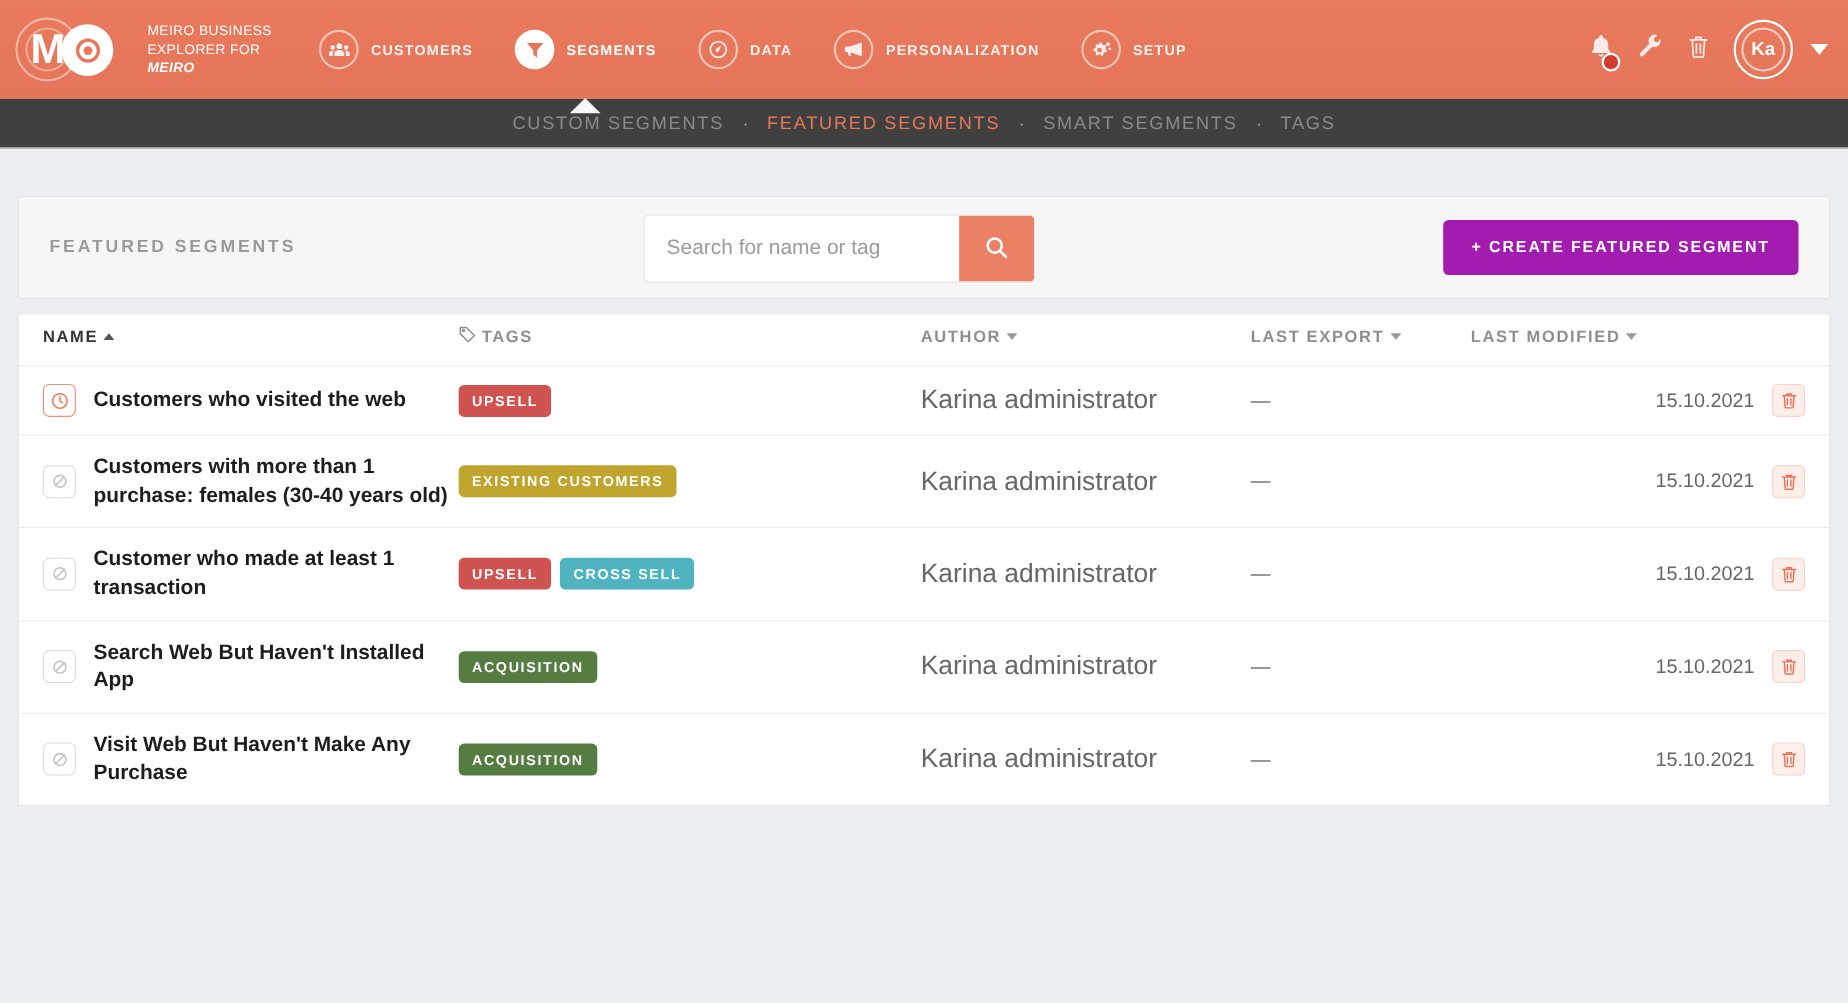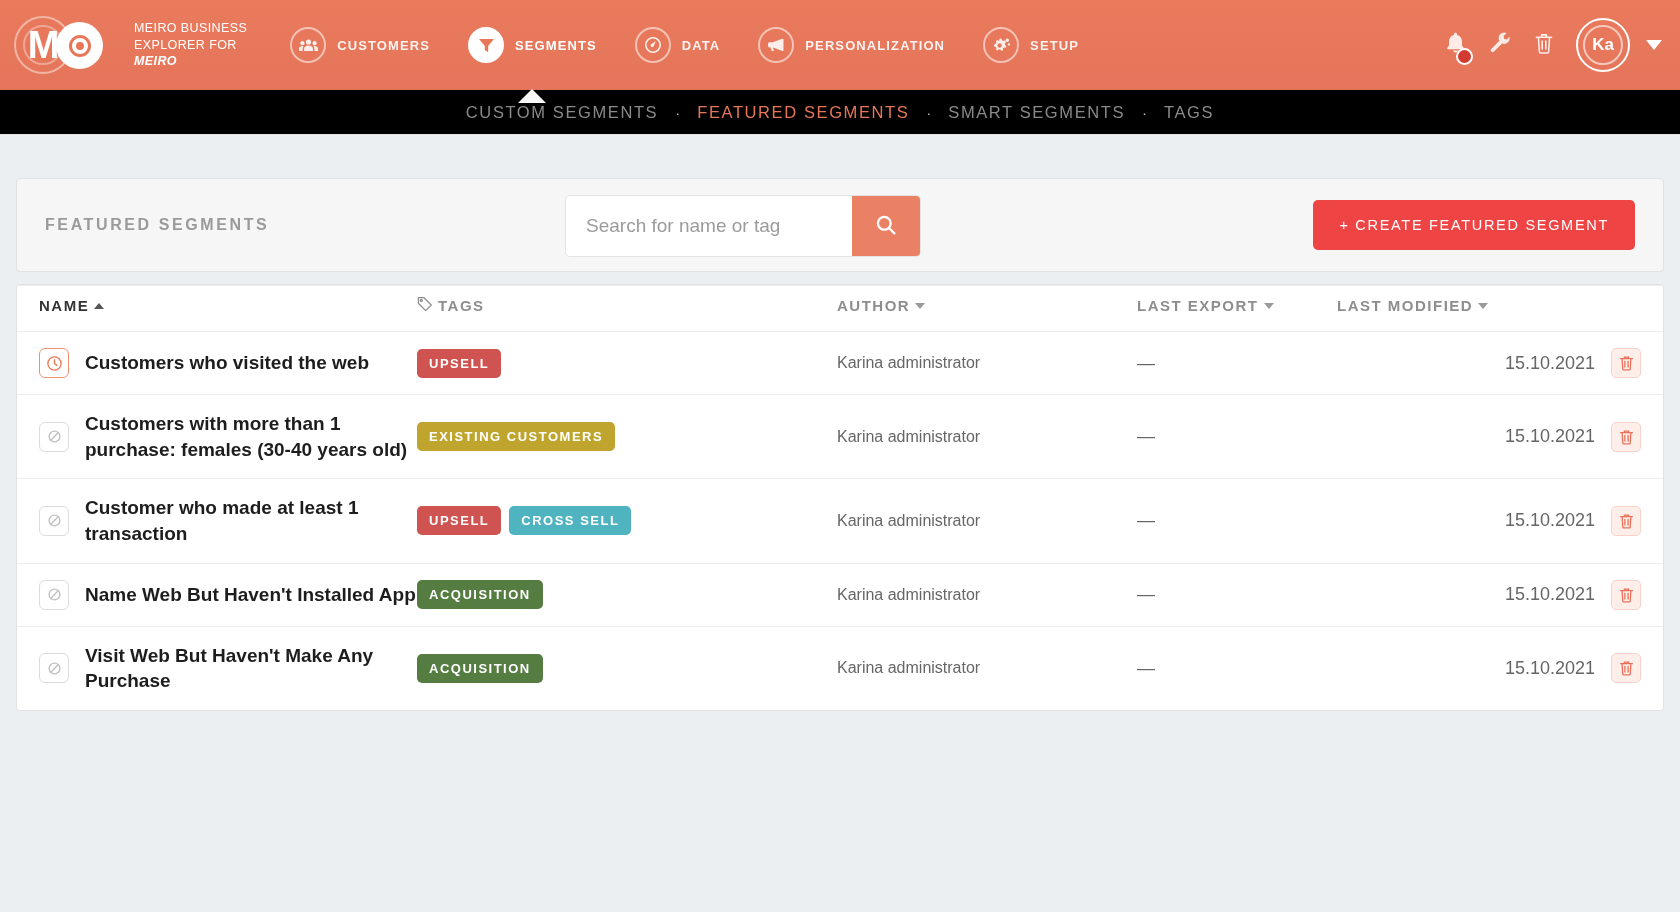--- a/index.html
+++ b/index.html
@@ -99,21 +99,21 @@
     border-radius:50%; border:2px solid rgba(255,255,255,.6);
   }
   .avatar span{ color:#fff; font-size:17px; font-weight:bold; z-index:2; }
   .caret-down{
     width:0;height:0;border-left:8px solid transparent;border-right:8px solid transparent;
     border-top:10px solid #fff; cursor:pointer; margin-left:-6px;
   }
 
   
   .subnav{
-    height:45px; background:#000000;
+    height:45px; background:#404040;
     display:flex; align-items:center; justify-content:center; gap:0;
     border-bottom:1px solid #e4e4e4;
   }
   .subnav a{
     font-size:16.5px; letter-spacing:1.6px; text-transform:uppercase;
     color:#8a8a8a; text-decoration:none; padding:0 12px; cursor:pointer;
     font-weight:normal;
   }
   .subnav a.active{ color:#e8775a; }
   .subnav .dot{ color:#b6b6b6; font-size:15px; padding:0 5px; }
@@ -129,40 +129,40 @@
     height:94px;
     display:flex; align-items:center;
     padding:0 28px;
     position:relative;
   }
   .panel-title{
     font-size:16px; letter-spacing:2.6px; text-transform:uppercase;
     color:#9a9a9a; font-weight:bold;
   }
   .searchbox{
-    position:absolute; left:548px; top:16px;
+    position:absolute; left:568px; top:16px;
     display:flex; width:356px; height:62px;
     background:#fff; border:1px solid #e4e4e4; border-radius:5px;
     overflow:hidden;
   }
   .searchbox input{
     flex:1; border:none; outline:none; padding:0 20px;
     font-size:19px; color:#555; font-family:"Liberation Sans",sans-serif;
     background:transparent;
   }
   .searchbox input::placeholder{ color:#9b9b9b; }
   .search-btn{
     width:68px; background:#ea8164; border:none; cursor:pointer;
     display:flex; align-items:center; justify-content:center; color:#fff;
   }
   .create-btn{
     position:absolute; right:28px; top:21px;
     height:50px; padding:0 26px;
-    background:#ef4444; border:none; border-radius:5px;
-    color:#fff; font-size:14.5px; font-weight:normal;
+    background:#a21caf; border:none; border-radius:5px;
+    color:#fff; font-size:14.5px; font-weight:bold;
     letter-spacing:1.7px; text-transform:uppercase; cursor:pointer;
     font-family:"Liberation Sans",sans-serif;
   }
 
   .card{
     margin-top:12px; background:#fff;
     border:1px solid #e2e2e2; border-radius:4px;
     padding:0 0 0 0;
   }
   .filterbar{
@@ -215,21 +215,21 @@
   .row-ico.none{ border:1.5px solid #dcdcdc; color:#c2c2c2; background:#fff; }
   .row-name{
     font-size:19px; font-weight:bold; color:#1d1d1d; line-height:1.35;
   }
   .tag{
     display:inline-block; padding:7px 12px; border-radius:5px;
     color:#fff; font-size:13px; font-weight:bold; letter-spacing:1.5px;
     text-transform:uppercase; margin-right:8px; vertical-align:middle;
     cursor:pointer;
   }
-  .author{ font-size:16px; color:#666;margin-top:12px; }
+  .author{ font-size:24px; color:#666;margin-top:12px; }
   .export{ font-size:18px; color:#666; }
   .mod-cell{
     display:flex; align-items:center; justify-content:flex-end; gap:16px;
     padding-right:22px;
   }
   .mod-date{ font-size:18px; color:#666; }
   .del-btn{
     width:30px; height:30px; border-radius:5px;
     background:#fdeeea; border:1px solid #f6d2c8;
     display:flex; align-items:center; justify-content:center;
@@ -498,21 +498,21 @@
           </tr>
           <tr>
             <td>
               <div class="name-cell">
                 <span class="row-ico none">
                   <svg width="17" height="17" viewBox="0 0 17 17" fill="none" stroke="currentColor" stroke-width="1.4">
                     <circle cx="8.5" cy="8.5" r="5.4"></circle>
                     <path d="M4.6 12.4L12.4 4.6" stroke-linecap="round"></path>
                   </svg>
                 </span>
-                <span class="row-name">Name Web But Haven't Installed App</span>
+                <span class="row-name">Search Web But Haven't Installed App</span>
               </div>
             </td>
             <td><span class="tag" style="background:#557c41">Acquisition</span></td>
             <td><span class="author">Karina administrator</span></td>
             <td><span class="export">—</span></td>
             <td>
               <div class="mod-cell">
                 <span class="mod-date">15.10.2021</span>
                 <span class="del-btn">
                   <svg width="15" height="16" viewBox="0 0 15 16" fill="none" stroke="currentColor" stroke-width="1.3">

